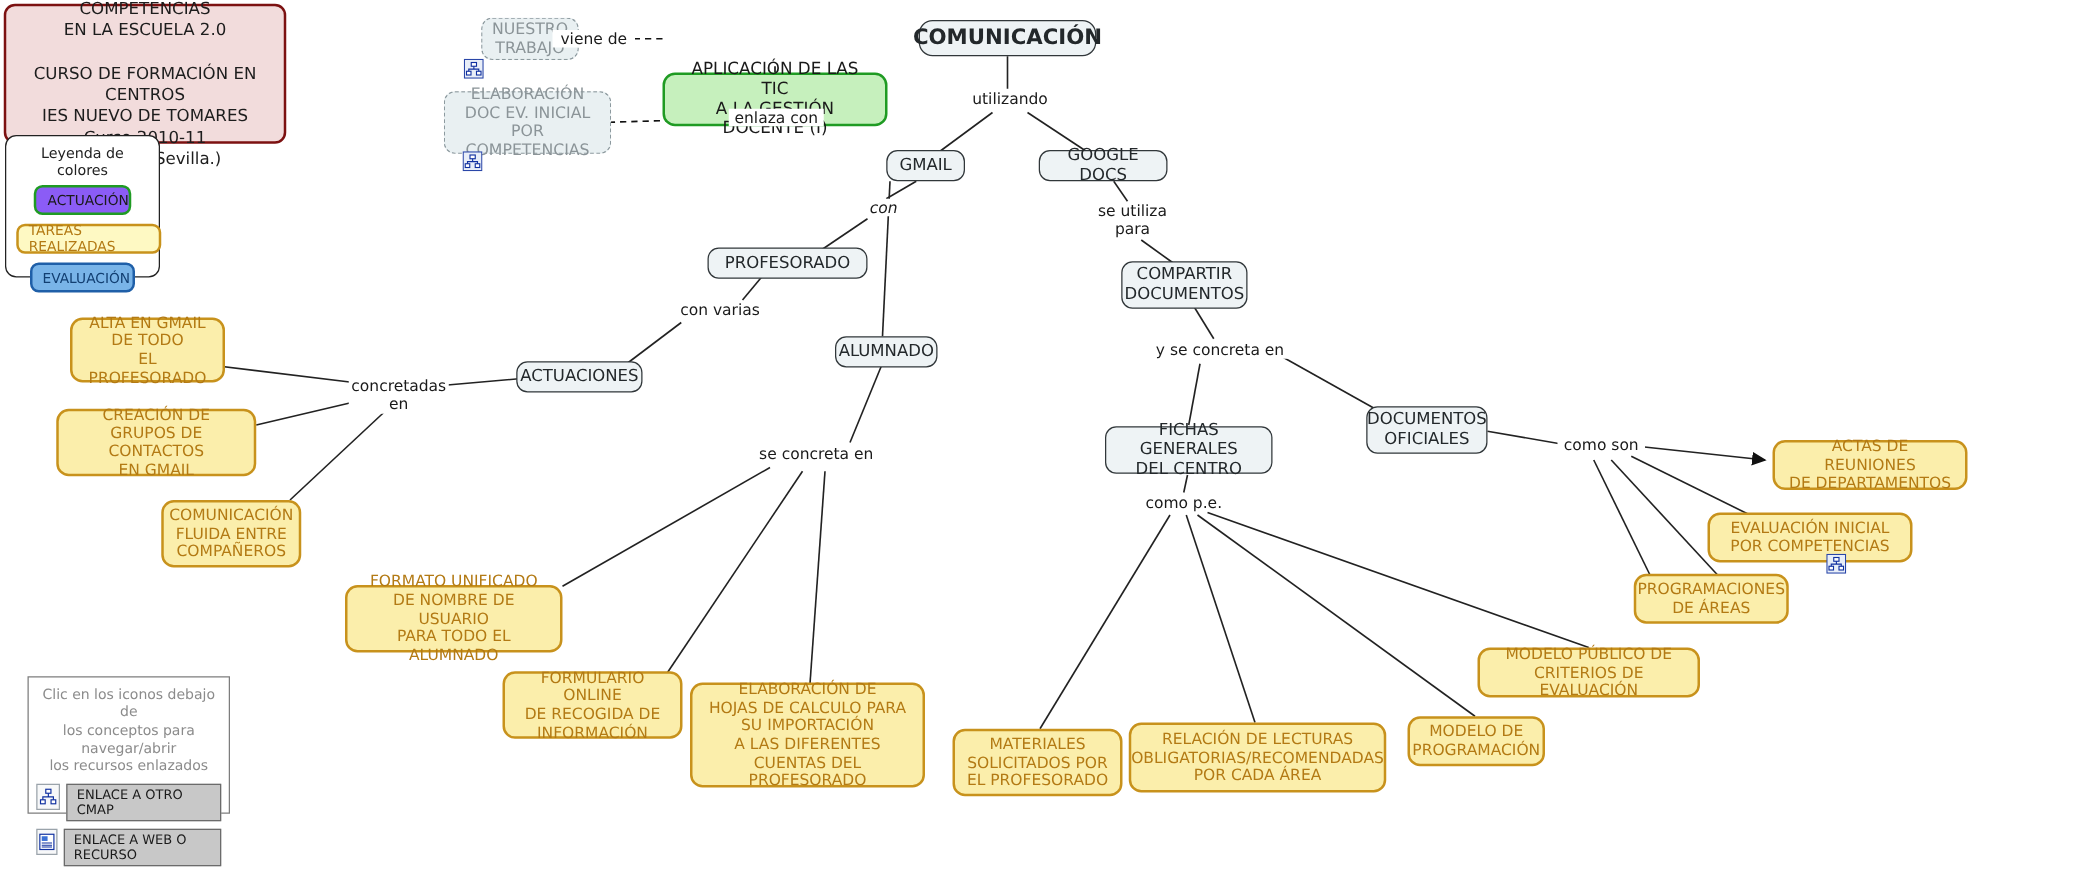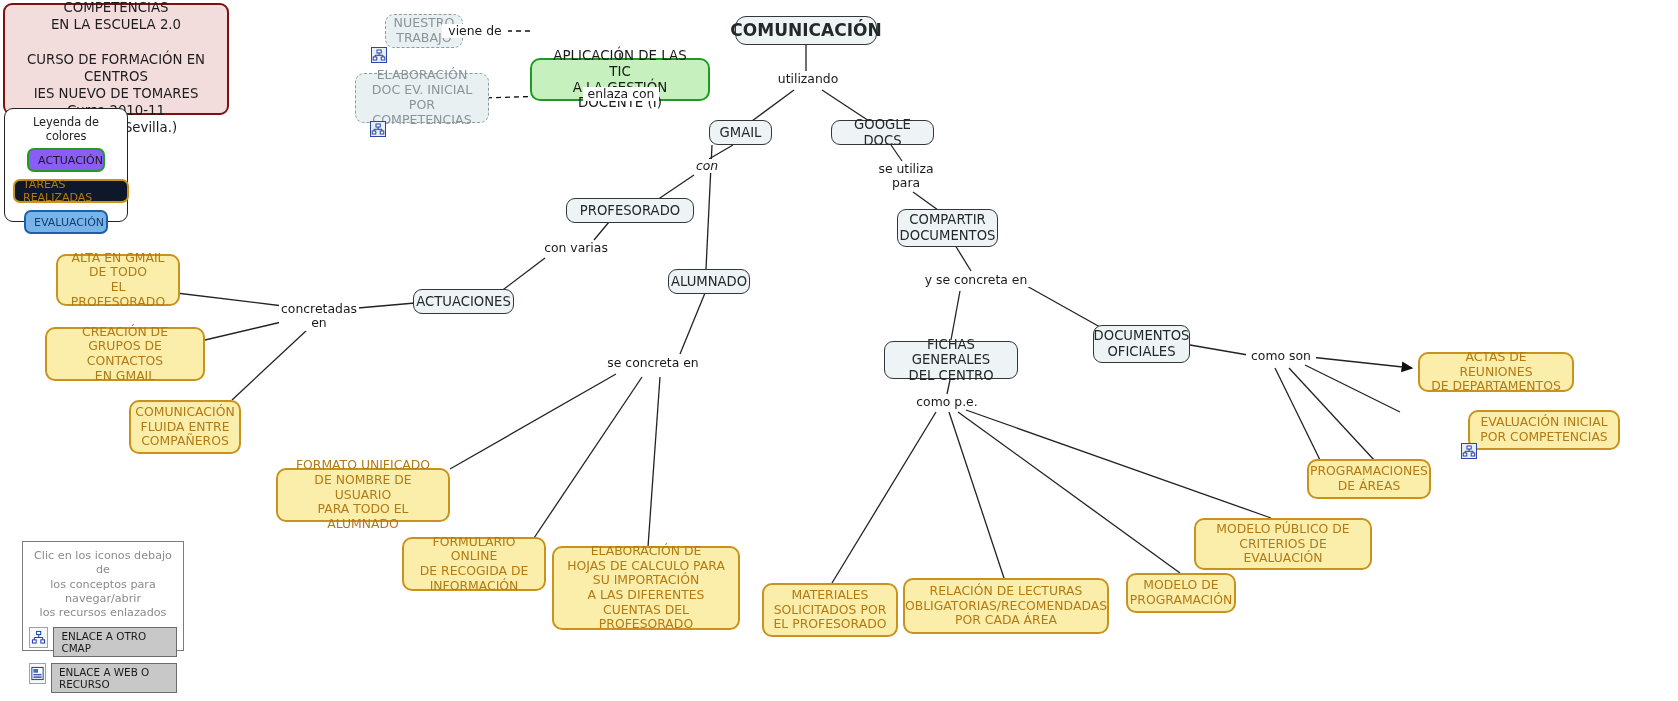--- a/index.html
+++ b/index.html
@@ -33,21 +33,21 @@
              color:#1d1d1d;font-size:13.3px;line-height:1.28;text-align:center;white-space:pre-line;
              display:flex;align-items:center;justify-content:center;padding:5px 8px;box-sizing:border-box;}
 
   
   .legendbox{position:absolute;background:#ffffff;border:1.4px solid #222;border-radius:9px;
              box-sizing:border-box;padding:6px 8px;}
   .legendtitle{font-size:11.4px;color:#222;text-align:center;margin-bottom:5px;}
   .swatch{box-sizing:border-box;height:24px;display:flex;align-items:center;padding-left:8px;
           font-size:11px;border-radius:7px;margin:0 auto 7px auto;}
   .sw-green{background:#8b5cf6;border:2.2px solid #1f9b23;color:#1a1a1a;width:78px;justify-content:flex-end;}
-  .sw-yellow{background:#0f172a;border:2.1px solid #c8921c;color:#b37a14;width:116px;}
+  .sw-yellow{background:#fef9c3;border:2.1px solid #c8921c;color:#b37a14;width:116px;}
   .sw-blue{background:#79b4e8;border:2.2px solid #1f5fa8;color:#123f72;width:84px;}
 
   
   .helpbox{position:absolute;background:#fff;border:1.1px solid #7d7d7d;box-sizing:border-box;padding:7px 6px;}
   .helptext{font-size:11.2px;color:#8b8b8b;text-align:center;line-height:1.28;white-space:pre-line;}
   .helprow{display:flex;align-items:flex-start;margin-top:6px;}
   .helplabel{border:1.1px solid #6b6b6b;background:#c8c8c8;color:#1a1a1a;font-size:10.4px;
              padding:2px 7px;margin-left:5px;}
 
   
@@ -307,36 +307,36 @@
     <span>RELACIÓN DE LECTURAS
 OBLIGATORIAS/RECOMENDADAS
 POR CADA ÁREA</span>
   </div>
 
   <div class="node task" style="left:1126px;top:573px;width:110px;height:40px;">
     <span>MODELO DE
 PROGRAMACIÓN</span>
   </div>
 
-  <div class="node task" style="left:1182px;top:518px;width:178px;height:52px;margin-left:12px;">
+  <div class="node task" style="left:1182px;top:518px;width:178px;height:40px;">
     <span>MODELO PÚBLICO DE
 CRITERIOS DE EVALUACIÓN</span>
   </div>
 
   <div class="node task" style="left:1307px;top:459px;width:124px;height:40px;">
     <span>PROGRAMACIONES
 DE ÁREAS</span>
   </div>
 
   <div class="node task" style="left:1418px;top:352px;width:156px;height:40px;">
     <span>ACTAS DE REUNIONES
 DE DEPARTAMENTOS</span>
   </div>
 
-  <div class="node task" style="left:1468px;top:410px;width:152px;height:40px;text-align:center;">
+  <div class="node task" style="left:1366px;top:410px;width:164px;height:40px;text-align:center;">
     <span>EVALUACIÓN INICIAL
 POR COMPETENCIAS</span>
   </div>
   <span class="ico-inline" style="left:1461px;top:443px;">
     <svg width="16" height="16" viewBox="0 0 16 16">
       <rect x="0.5" y="0.5" width="15" height="15" fill="#e8eef8" stroke="#2a46a8" stroke-width="1"></rect>
       <rect x="6" y="3" width="4.2" height="3" fill="#fff" stroke="#1030a0" stroke-width="0.9"></rect>
       <rect x="2.2" y="10" width="3.6" height="3" fill="#fff" stroke="#1030a0" stroke-width="0.9"></rect>
       <rect x="10.2" y="10" width="3.6" height="3" fill="#fff" stroke="#1030a0" stroke-width="0.9"></rect>
       <path d="M8.1,6 L8.1,8.3 M4,10 L4,8.3 L12,8.3 L12,10" stroke="#1030a0" stroke-width="0.9" fill="none"></path>

